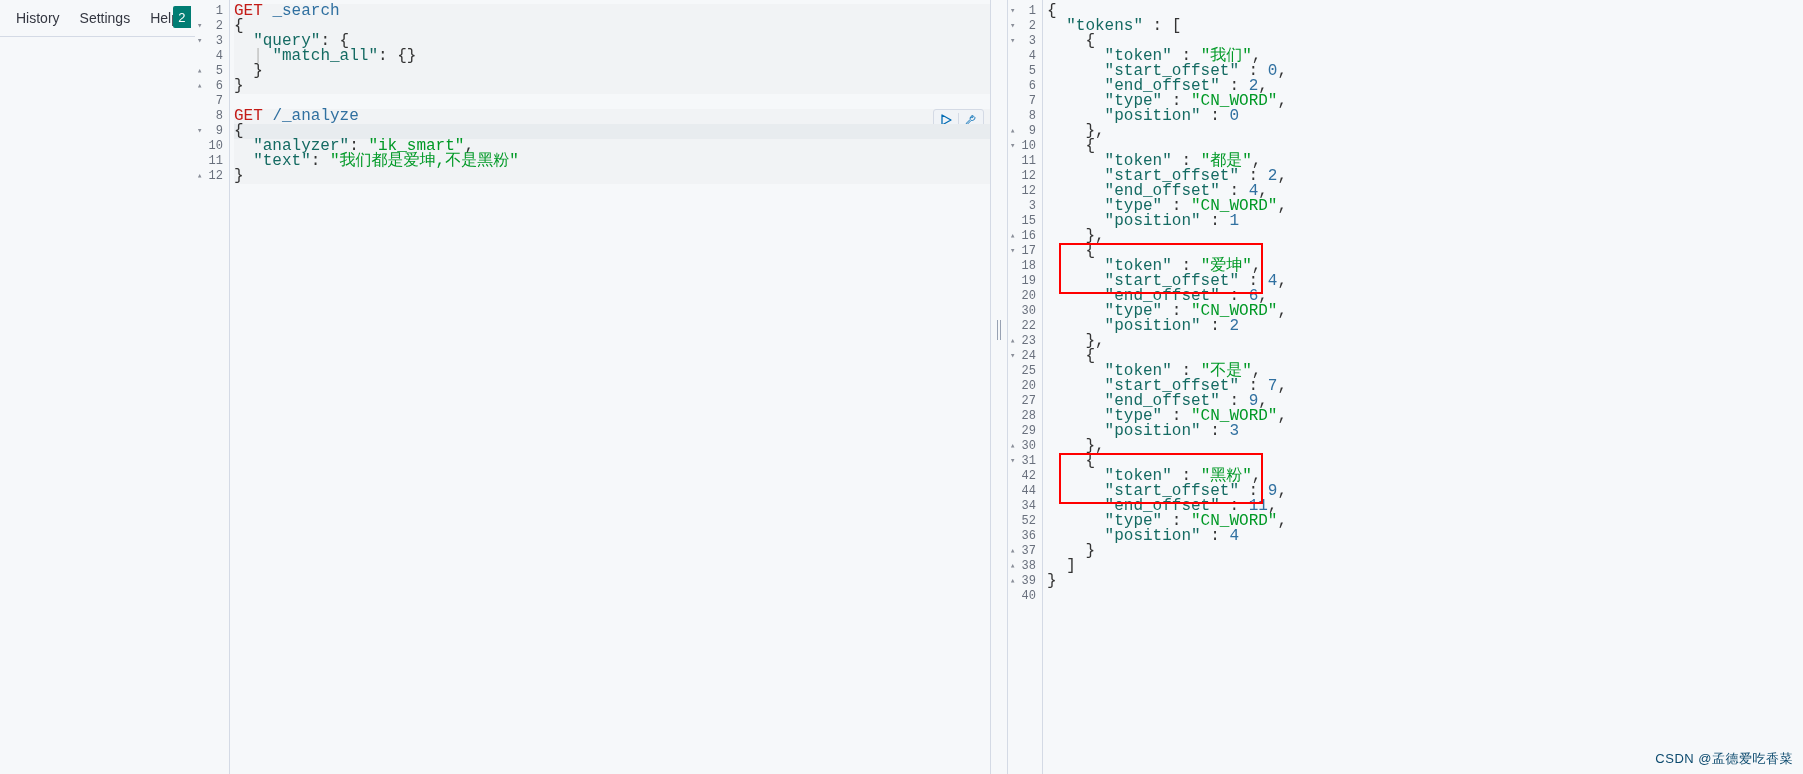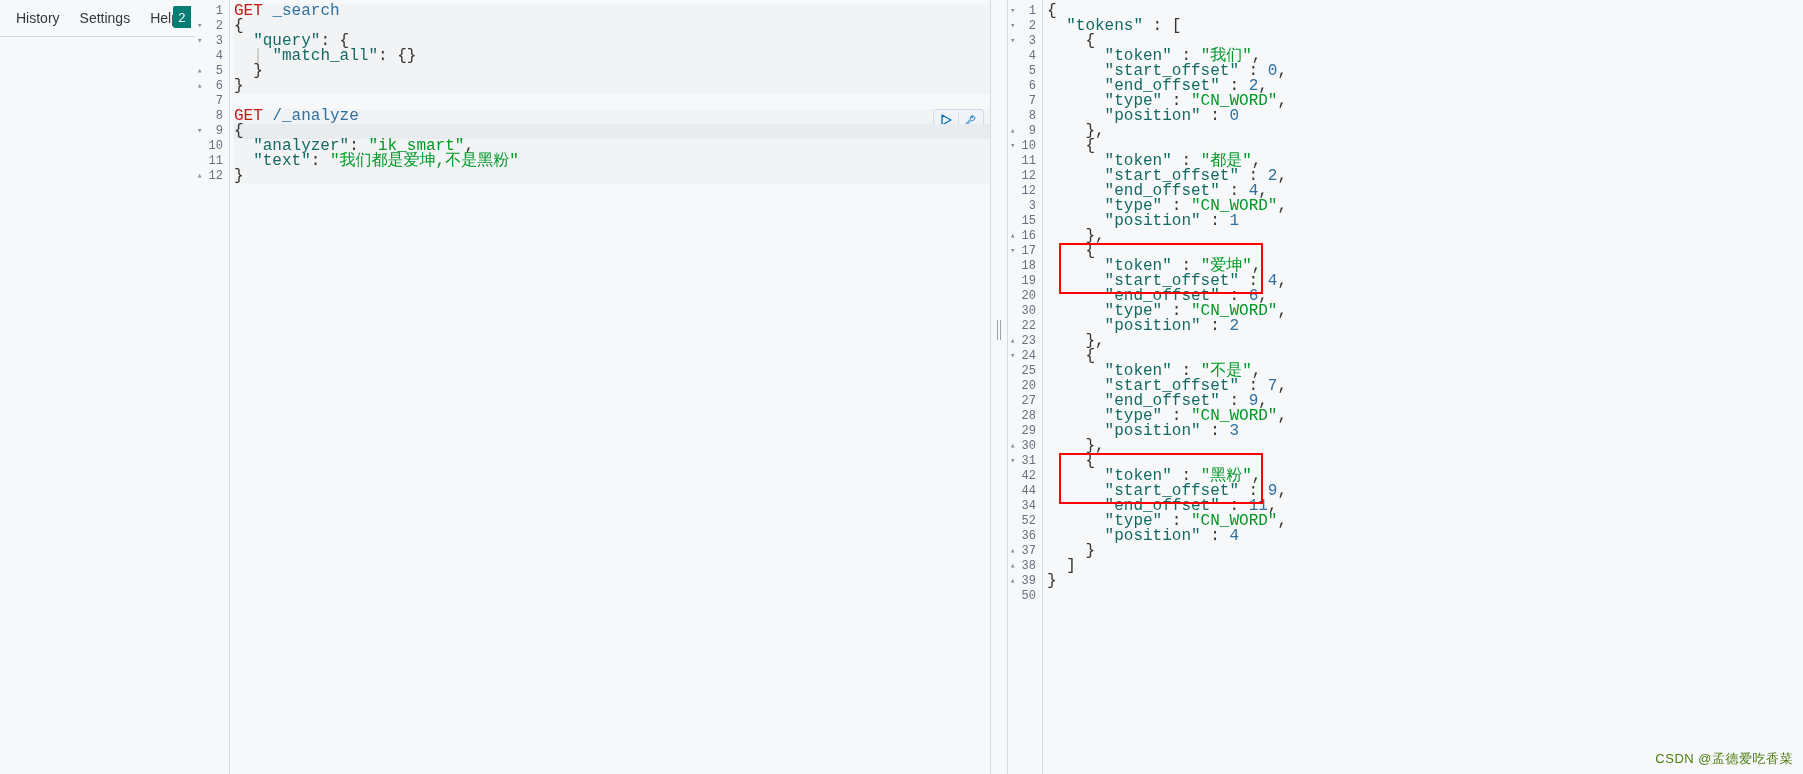--- a/index.html
+++ b/index.html
@@ -87,21 +87,21 @@
   .action-box {
     position:absolute; right:6px; top:0; height:20px; background:#f0f3f7; border:1px solid var(--border);
     border-radius:3px; display:flex; align-items:center;
   }
   .action-box .ico { width:24px; height:18px; display:flex; align-items:center; justify-content:center; }
   .action-box .sep { width:1px; height:14px; background:var(--border);}
   svg { display:block; }
   
   .hl-box { position:absolute; border:2px solid var(--highlight-red); pointer-events:none;}
   
-  .wm { position:absolute; right:10px; bottom:6px; color:#4d7c0f; font-family:-apple-system,Arial,sans-serif; font-size:13px; letter-spacing:0.5px;}
+  .wm { position:absolute; right:10px; bottom:6px; color:#0c4a6e; font-family:-apple-system,Arial,sans-serif; font-size:13px; letter-spacing:0.5px;}
 </style>
 </head>
 <body>
 
 <div class="root">
   <div class="tab-strip"></div>
   <div class="menu-bar">
     <span class="menu-item">History</span>
     <span class="menu-item">Settings</span>
     <span class="menu-item">Help</span>
@@ -166,19 +166,19 @@
           <div class="ln">30<span class="fold">▴</span></div>
           <div class="ln">31<span class="fold">▾</span></div>
           <div class="ln">42</div>
           <div class="ln">44</div>
           <div class="ln">34</div>
           <div class="ln">52</div>
           <div class="ln">36</div>
           <div class="ln">37<span class="fold">▴</span></div>
           <div class="ln">38<span class="fold">▴</span></div>
           <div class="ln">39<span class="fold">▴</span></div>
-          <div class="ln">50</div>
+          <div class="ln">40</div>
         </div>
       <div class="code" id="res-code"><div class="line"><span class="pu">{</span></div><div class="line"><span class="pl">  </span><span class="k">"tokens"</span><span class="pu"> : [</span></div><div class="line"><span class="pl">    </span><span class="pu">{</span></div><div class="line"><span class="pl">      </span><span class="k">"token"</span><span class="pu"> : </span><span class="s">"我们"</span><span class="pu">,</span></div><div class="line"><span class="pl">      </span><span class="k">"start_offset"</span><span class="pu"> : </span><span class="p">0</span><span class="pu">,</span></div><div class="line"><span class="pl">      </span><span class="k">"end_offset"</span><span class="pu"> : </span><span class="p">2</span><span class="pu">,</span></div><div class="line"><span class="pl">      </span><span class="k">"type"</span><span class="pu"> : </span><span class="s">"CN_WORD"</span><span class="pu">,</span></div><div class="line"><span class="pl">      </span><span class="k">"position"</span><span class="pu"> : </span><span class="p">0</span></div><div class="line"><span class="pl">    </span><span class="pu">},</span></div><div class="line"><span class="pl">    </span><span class="pu">{</span></div><div class="line"><span class="pl">      </span><span class="k">"token"</span><span class="pu"> : </span><span class="s">"都是"</span><span class="pu">,</span></div><div class="line"><span class="pl">      </span><span class="k">"start_offset"</span><span class="pu"> : </span><span class="p">2</span><span class="pu">,</span></div><div class="line"><span class="pl">      </span><span class="k">"end_offset"</span><span class="pu"> : </span><span class="p">4</span><span class="pu">,</span></div><div class="line"><span class="pl">      </span><span class="k">"type"</span><span class="pu"> : </span><span class="s">"CN_WORD"</span><span class="pu">,</span></div><div class="line"><span class="pl">      </span><span class="k">"position"</span><span class="pu"> : </span><span class="p">1</span></div><div class="line"><span class="pl">    </span><span class="pu">},</span></div><div class="line"><span class="pl">    </span><span class="pu">{</span></div><div class="line"><span class="pl">      </span><span class="k">"token"</span><span class="pu"> : </span><span class="s">"爱坤"</span><span class="pu">,</span></div><div class="line"><span class="pl">      </span><span class="k">"start_offset"</span><span class="pu"> : </span><span class="p">4</span><span class="pu">,</span></div><div class="line"><span class="pl">      </span><span class="k">"end_offset"</span><span class="pu"> : </span><span class="p">6</span><span class="pu">,</span></div><div class="line"><span class="pl">      </span><span class="k">"type"</span><span class="pu"> : </span><span class="s">"CN_WORD"</span><span class="pu">,</span></div><div class="line"><span class="pl">      </span><span class="k">"position"</span><span class="pu"> : </span><span class="p">2</span></div><div class="line"><span class="pl">    </span><span class="pu">},</span></div><div class="line"><span class="pl">    </span><span class="pu">{</span></div><div class="line"><span class="pl">      </span><span class="k">"token"</span><span class="pu"> : </span><span class="s">"不是"</span><span class="pu">,</span></div><div class="line"><span class="pl">      </span><span class="k">"start_offset"</span><span class="pu"> : </span><span class="p">7</span><span class="pu">,</span></div><div class="line"><span class="pl">      </span><span class="k">"end_offset"</span><span class="pu"> : </span><span class="p">9</span><span class="pu">,</span></div><div class="line"><span class="pl">      </span><span class="k">"type"</span><span class="pu"> : </span><span class="s">"CN_WORD"</span><span class="pu">,</span></div><div class="line"><span class="pl">      </span><span class="k">"position"</span><span class="pu"> : </span><span class="p">3</span></div><div class="line"><span class="pl">    </span><span class="pu">},</span></div><div class="line"><span class="pl">    </span><span class="pu">{</span></div><div class="line"><span class="pl">      </span><span class="k">"token"</span><span class="pu"> : </span><span class="s">"黑粉"</span><span class="pu">,</span></div><div class="line"><span class="pl">      </span><span class="k">"start_offset"</span><span class="pu"> : </span><span class="p">9</span><span class="pu">,</span></div><div class="line"><span class="pl">      </span><span class="k">"end_offset"</span><span class="pu"> : </span><span class="p">11</span><span class="pu">,</span></div><div class="line"><span class="pl">      </span><span class="k">"type"</span><span class="pu"> : </span><span class="s">"CN_WORD"</span><span class="pu">,</span></div><div class="line"><span class="pl">      </span><span class="k">"position"</span><span class="pu"> : </span><span class="p">4</span></div><div class="line"><span class="pl">    </span><span class="pu">}</span></div><div class="line"><span class="pl">  </span><span class="pu">]</span></div><div class="line"><span class="pu">}</span></div><div class="line"><span class="pl"> </span></div><div class="hl-box" style="top: 243px; left: 16px; width: 200px; height: 47px;"></div><div class="hl-box" style="top: 453px; left: 16px; width: 200px; height: 47px;"></div></div>
     </div>
   </div>
   <div class="wm">CSDN @孟德爱吃香菜</div>
 </div>
 
 </body></html>

